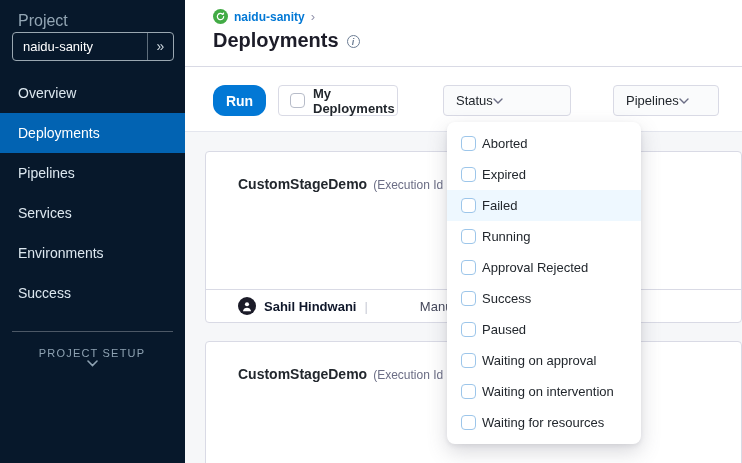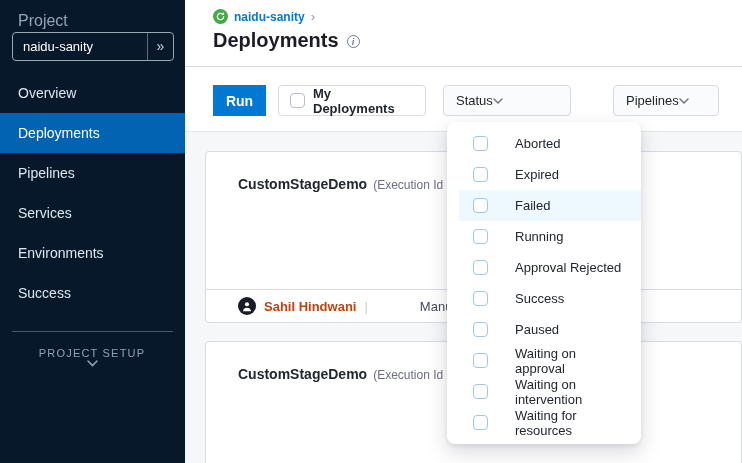--- a/index.html
+++ b/index.html
@@ -70,26 +70,26 @@
     border:1px solid #6b7c93; color:#6b7c93;
     font-size:9px; font-weight:bold; font-style:italic;
     display:inline-flex; align-items:center; justify-content:center;
     margin-top:2px;
   }
   .header-divider { position:absolute; left:0; right:0; top:66px; height:1px; background:#d9dae5; }
 
   
   .run-btn {
     position:absolute; left:28px; top:85px; width:53px; height:31px;
-    background:#0278d5; color:#fff; border:none; border-radius:0;
+    background:#0278d5; color:#fff; border:none; border-radius:12px;
     font-size:14px; font-weight:bold; cursor:pointer;
     font-family:"Liberation Sans", sans-serif;
   }
   .my-deployments {
-    position:absolute; left:93px; top:85px; width:148px; height:31px;
+    position:absolute; left:93px; top:85px; width:120px; height:31px;
     background:#fff; border:1px solid #d9dae5; border-radius:4px;
     display:flex; align-items:center; gap:8px; padding:0 11px;
     font-size:13px; font-weight:bold; color:#22272d; cursor:pointer;
   }
   .checkbox {
     width:15px; height:15px; border-radius:4px; background:#fff;
     border:1.5px solid #b7bcc9; flex:0 0 auto; cursor:pointer;
   }
   .dropdown-btn {
     position:absolute; top:85px; height:31px;
@@ -117,34 +117,34 @@
   .card-footer {
     position:absolute; left:0; right:0; bottom:0; height:33px;
     border-top:1px solid #d9dae5;
     display:flex; align-items:center; gap:8px; padding-left:32px;
     font-size:13px;
   }
   .avatar {
     width:18px; height:18px; border-radius:50%; background:#1b1b28;
     display:inline-flex; align-items:center; justify-content:center; overflow:hidden;
   }
-  .author-name { color:#c2410c; font-weight:bold; }
+  .author-name { color:#0f172a; font-weight:bold; }
   .footer-sep { color:#c9cbd6; }
   .trigger-type { color:#44475a;padding-left:44px; }
 
   
   .status-menu {
     position:absolute; left:262px; top:122px; width:194px;
     background:#fff; border-radius:8px; padding:6px 0;
     box-shadow:0 2px 4px rgba(40,41,61,.08), 0 8px 20px rgba(96,97,112,.24);
     z-index:10;
   }
   .menu-item {
-    height:31px; display:flex; align-items:center; gap:27px;
-    padding:0 14px; font-size:13px; color:#22272d; cursor:pointer;margin-left:12px;
+    height:31px; display:flex; align-items:center; gap:6px;
+    padding:0 14px; font-size:13px; color:#22272d; cursor:pointer;
   }
   .menu-item .checkbox { border-color:#9dc6ea; }
   .menu-item.hover { background:#eef8ff; }
 
   .chev-svg { display:block; }
 </style>
 </head>
 <body>
 
 <aside class="sidebar">

